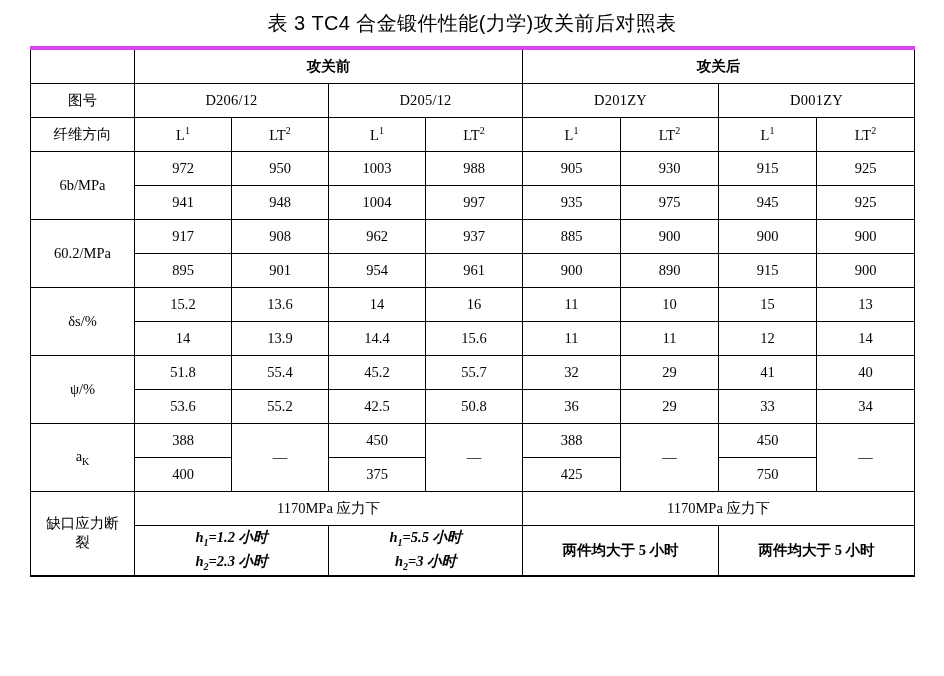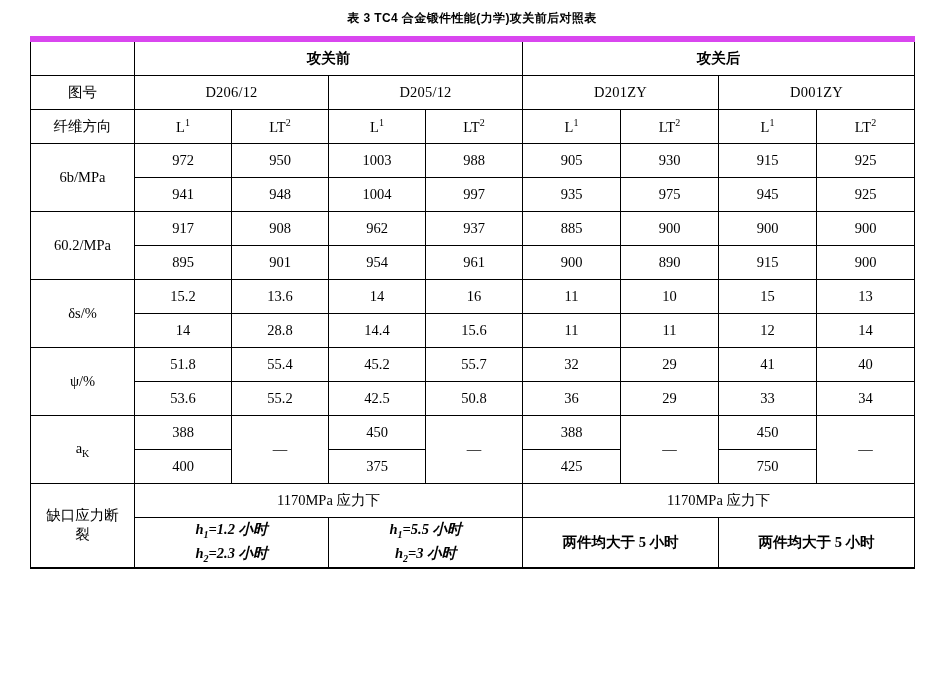--- a/index.html
+++ b/index.html
@@ -17,42 +17,42 @@
   .page {
     position: relative;
     width: 944px;
     height: 676px;
     box-sizing: border-box;
     padding: 6px 30px 0 30px;
   }
   .caption {
     text-align: center;
     font-family: "Liberation Sans", sans-serif;
-    font-weight: bold;
-    font-size: 12px;
+    font-weight: normal;
+    font-size: 20px;
     letter-spacing: 0.4px;
     margin: 4px 0 9px 0;
   }
   table.main {
     border-collapse: collapse;
     width: 884px;
     table-layout: fixed;
   }
   table.main td {
     border: 1px solid #000000;
     text-align: center;
     vertical-align: middle;
     font-size: 14.5px;
     font-family: "Liberation Serif", serif;
     padding: 0;
     height: 33px;
   }
   
   table.main {
-    border-top: 6px solid #d946ef;
+    border-top: 4px solid #d946ef;
     border-bottom: 2px solid #000;
   }
   td.no-left { border-left: none; }
   td.rowlabel {
     font-family: "Liberation Sans", sans-serif;
     font-size: 13.5px;
     font-weight: normal;
     border-left: none;
   }
   td.grouphead {
@@ -198,21 +198,21 @@
         <td class="num">13.6</td>
         <td class="num">14</td>
         <td class="num">16</td>
         <td class="num">11</td>
         <td class="num">10</td>
         <td class="num">15</td>
         <td class="num">13</td>
       </tr>
       <tr>
         <td class="num">14</td>
-        <td class="num">28.8</td>
+        <td class="num">13.9</td>
         <td class="num">14.4</td>
         <td class="num">15.6</td>
         <td class="num">11</td>
         <td class="num">11</td>
         <td class="num">12</td>
         <td class="num">14</td>
       </tr>
 
       <tr>
         <td class="rowlabel" rowspan="2">ψ/%</td>

